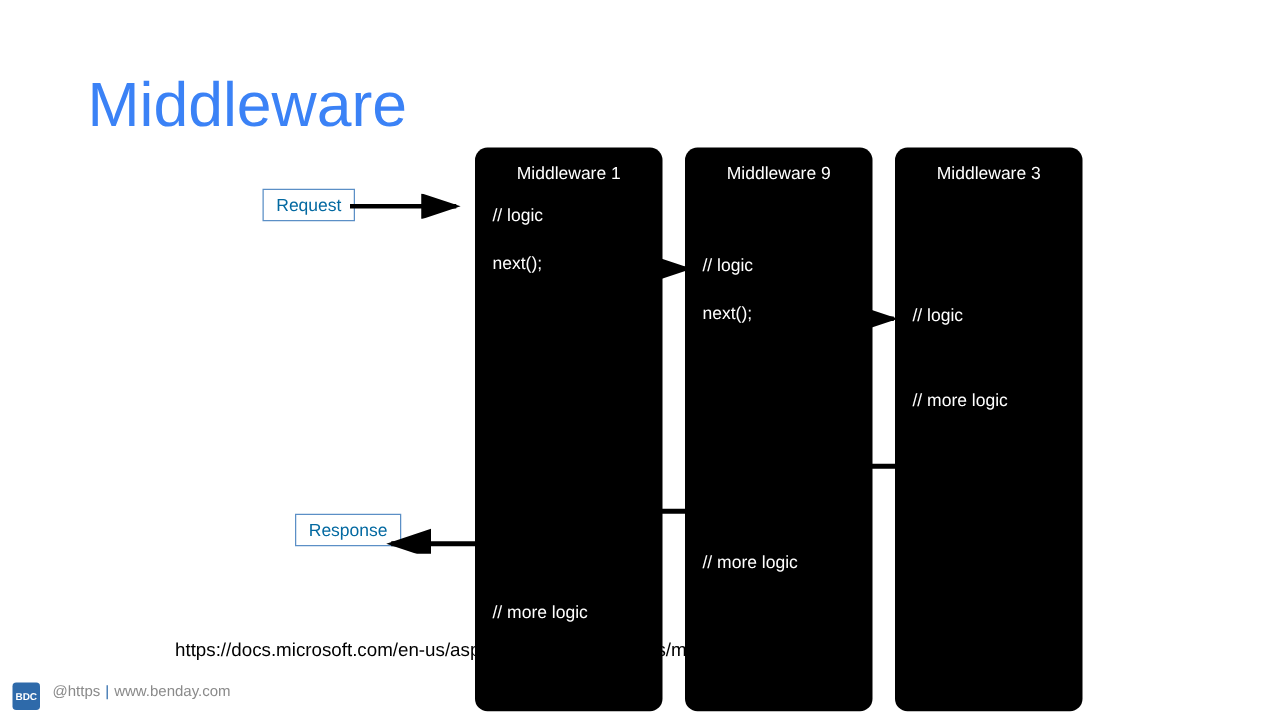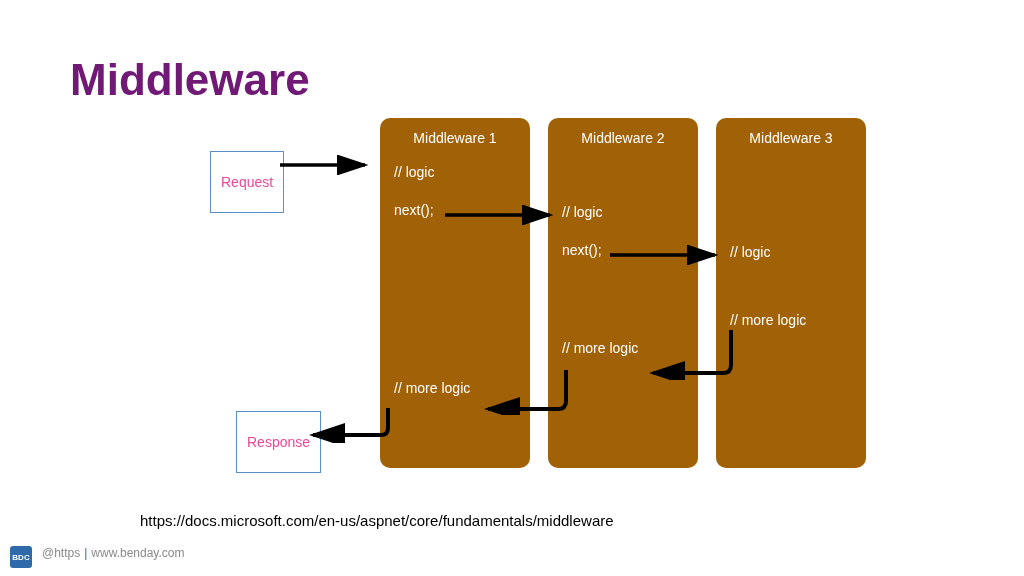--- a/index.html
+++ b/index.html
@@ -1,20 +1,20 @@
 <!DOCTYPE html>
 <html><head>
 <meta charset="utf-8">
 <style>
   * { box-sizing: border-box; margin: 0; padding: 0; }
   html, body { width: 1024px; height: 576px; font-family: "Segoe UI", Arial, sans-serif; background: #fff; position: relative; }
-  .title { position: absolute; left: 70px; top: 55px; font-size: 44px; font-weight: 700; color: #701a75; }
+  .title { position: absolute; left: 70px; top: 55px; font-size: 50px; font-weight: 400; color: #3b82f6; }
   .diagram { position: absolute; left: 0; top: 0; width: 1024px; height: 576px; }
-  .io-box { position: absolute; background: #fff; border: 1.5px solid #5b8fc6; padding: 22px 10px; font-size: 14px; color: #ec4899; }
-  .mw-box { position: absolute; width: 150px; height: 350px; background: #a16207; border-radius: 10px; color: #fff; padding: 12px 14px; font-size: 14px; }
+  .io-box { position: absolute; background: #fff; border: 1.5px solid #5b8fc6; padding: 4px 10px; font-size: 14px; color: #0369a1; }
+  .mw-box { position: absolute; width: 150px; height: 451px; background: #000000; border-radius: 10px; color: #fff; padding: 12px 14px; font-size: 14px; }
   .mw-title { text-align: center; font-size: 14px; margin-bottom: 18px; }
   .mw-line { margin-bottom: 22px; white-space: nowrap; }
   .arrow { position: absolute; }
   .url { position: absolute; left: 140px; top: 512px; font-size: 15px; color: #000; }
   .footer { position: absolute; left: 10px; bottom: 8px; display: flex; align-items: flex-start; font-size: 12px; color: #8a8a8a; }
   .bdc { width: 22px; height: 22px; background: #2e6aaa; color: #fff; font-size: 8px; font-weight: bold; display: flex; align-items: center; justify-content: center; border-radius: 3px; margin-right: 10px; }
   .sep { color: #2e6aaa; margin: 0 4px; }
 </style>
 </head>
 <body>
@@ -27,21 +27,21 @@
   <div class="io-box" style="left:236px; top:411px;text-align:right;">Response</div>
 
   <div class="mw-box" style="left:380px; top:118px;">
     <div class="mw-title">Middleware 1</div>
     <div class="mw-line">// logic</div>
     <div class="mw-line">next();</div>
     <div class="mw-line" style="position:absolute; bottom:50px;">// more logic</div>
   </div>
 
   <div class="mw-box" style="left:548px; top:118px;">
-    <div class="mw-title">Middleware 2</div>
+    <div class="mw-title">Middleware 9</div>
     <div style="height:40px;"></div>
     <div class="mw-line">// logic</div>
     <div class="mw-line">next();</div>
     <div class="mw-line" style="position:absolute; bottom:90px;">// more logic</div>
   </div>
 
   <div class="mw-box" style="left:716px; top:118px;">
     <div class="mw-title">Middleware 3</div>
     <div style="height:80px;"></div>
     <div class="mw-line">// logic</div>

